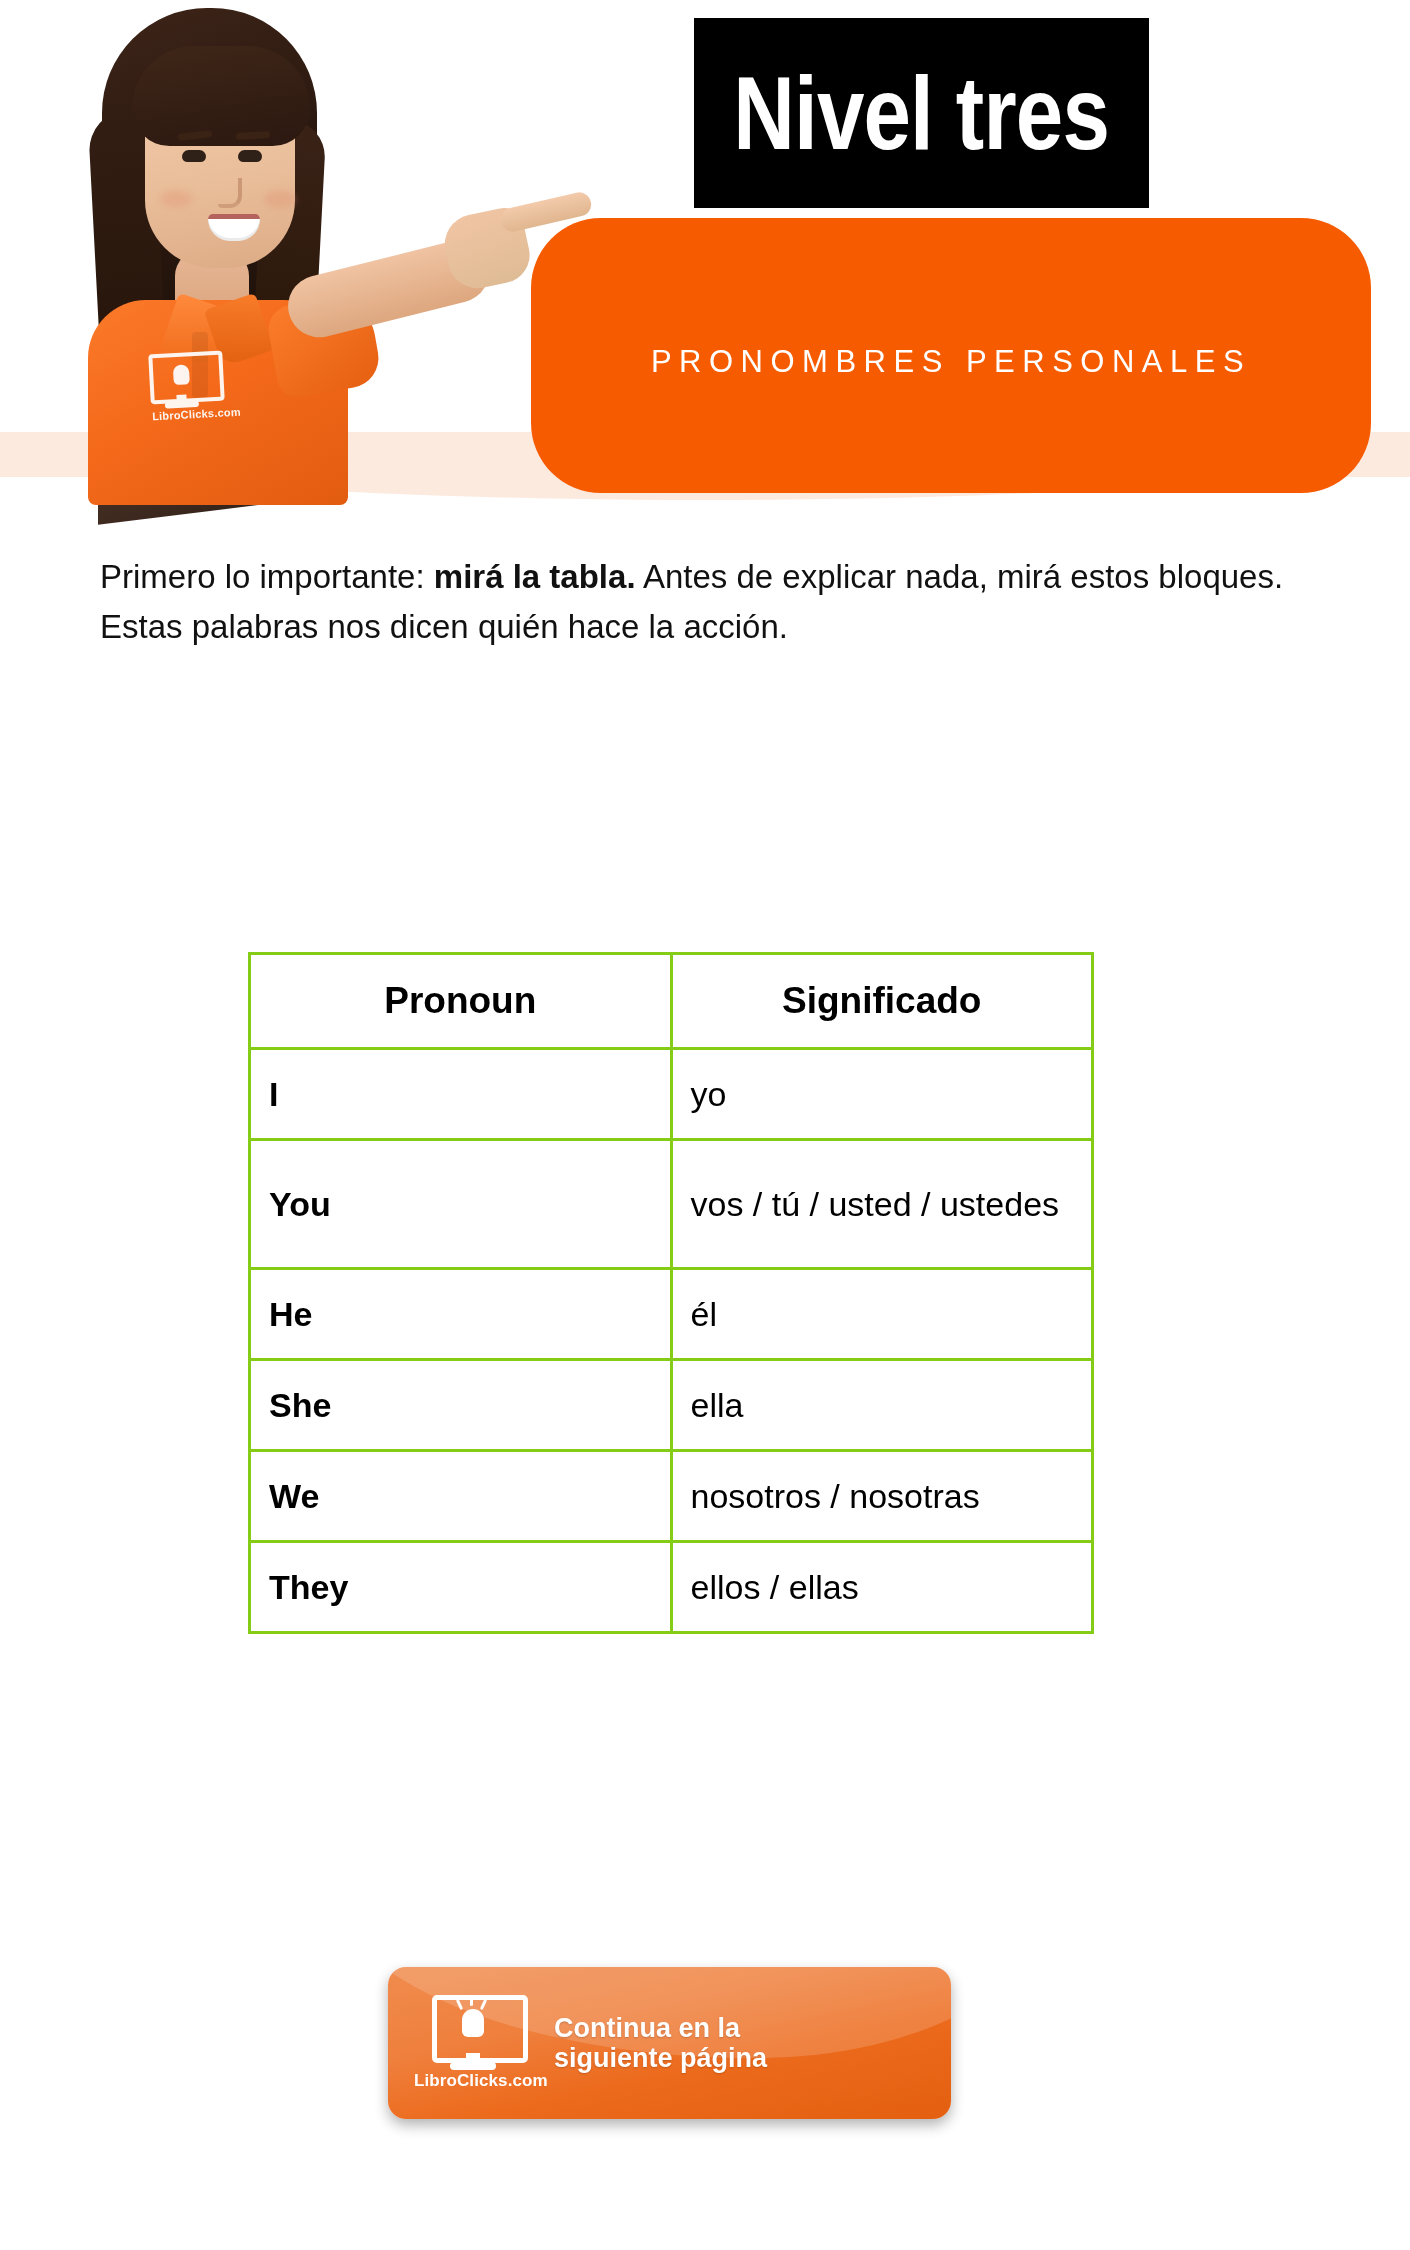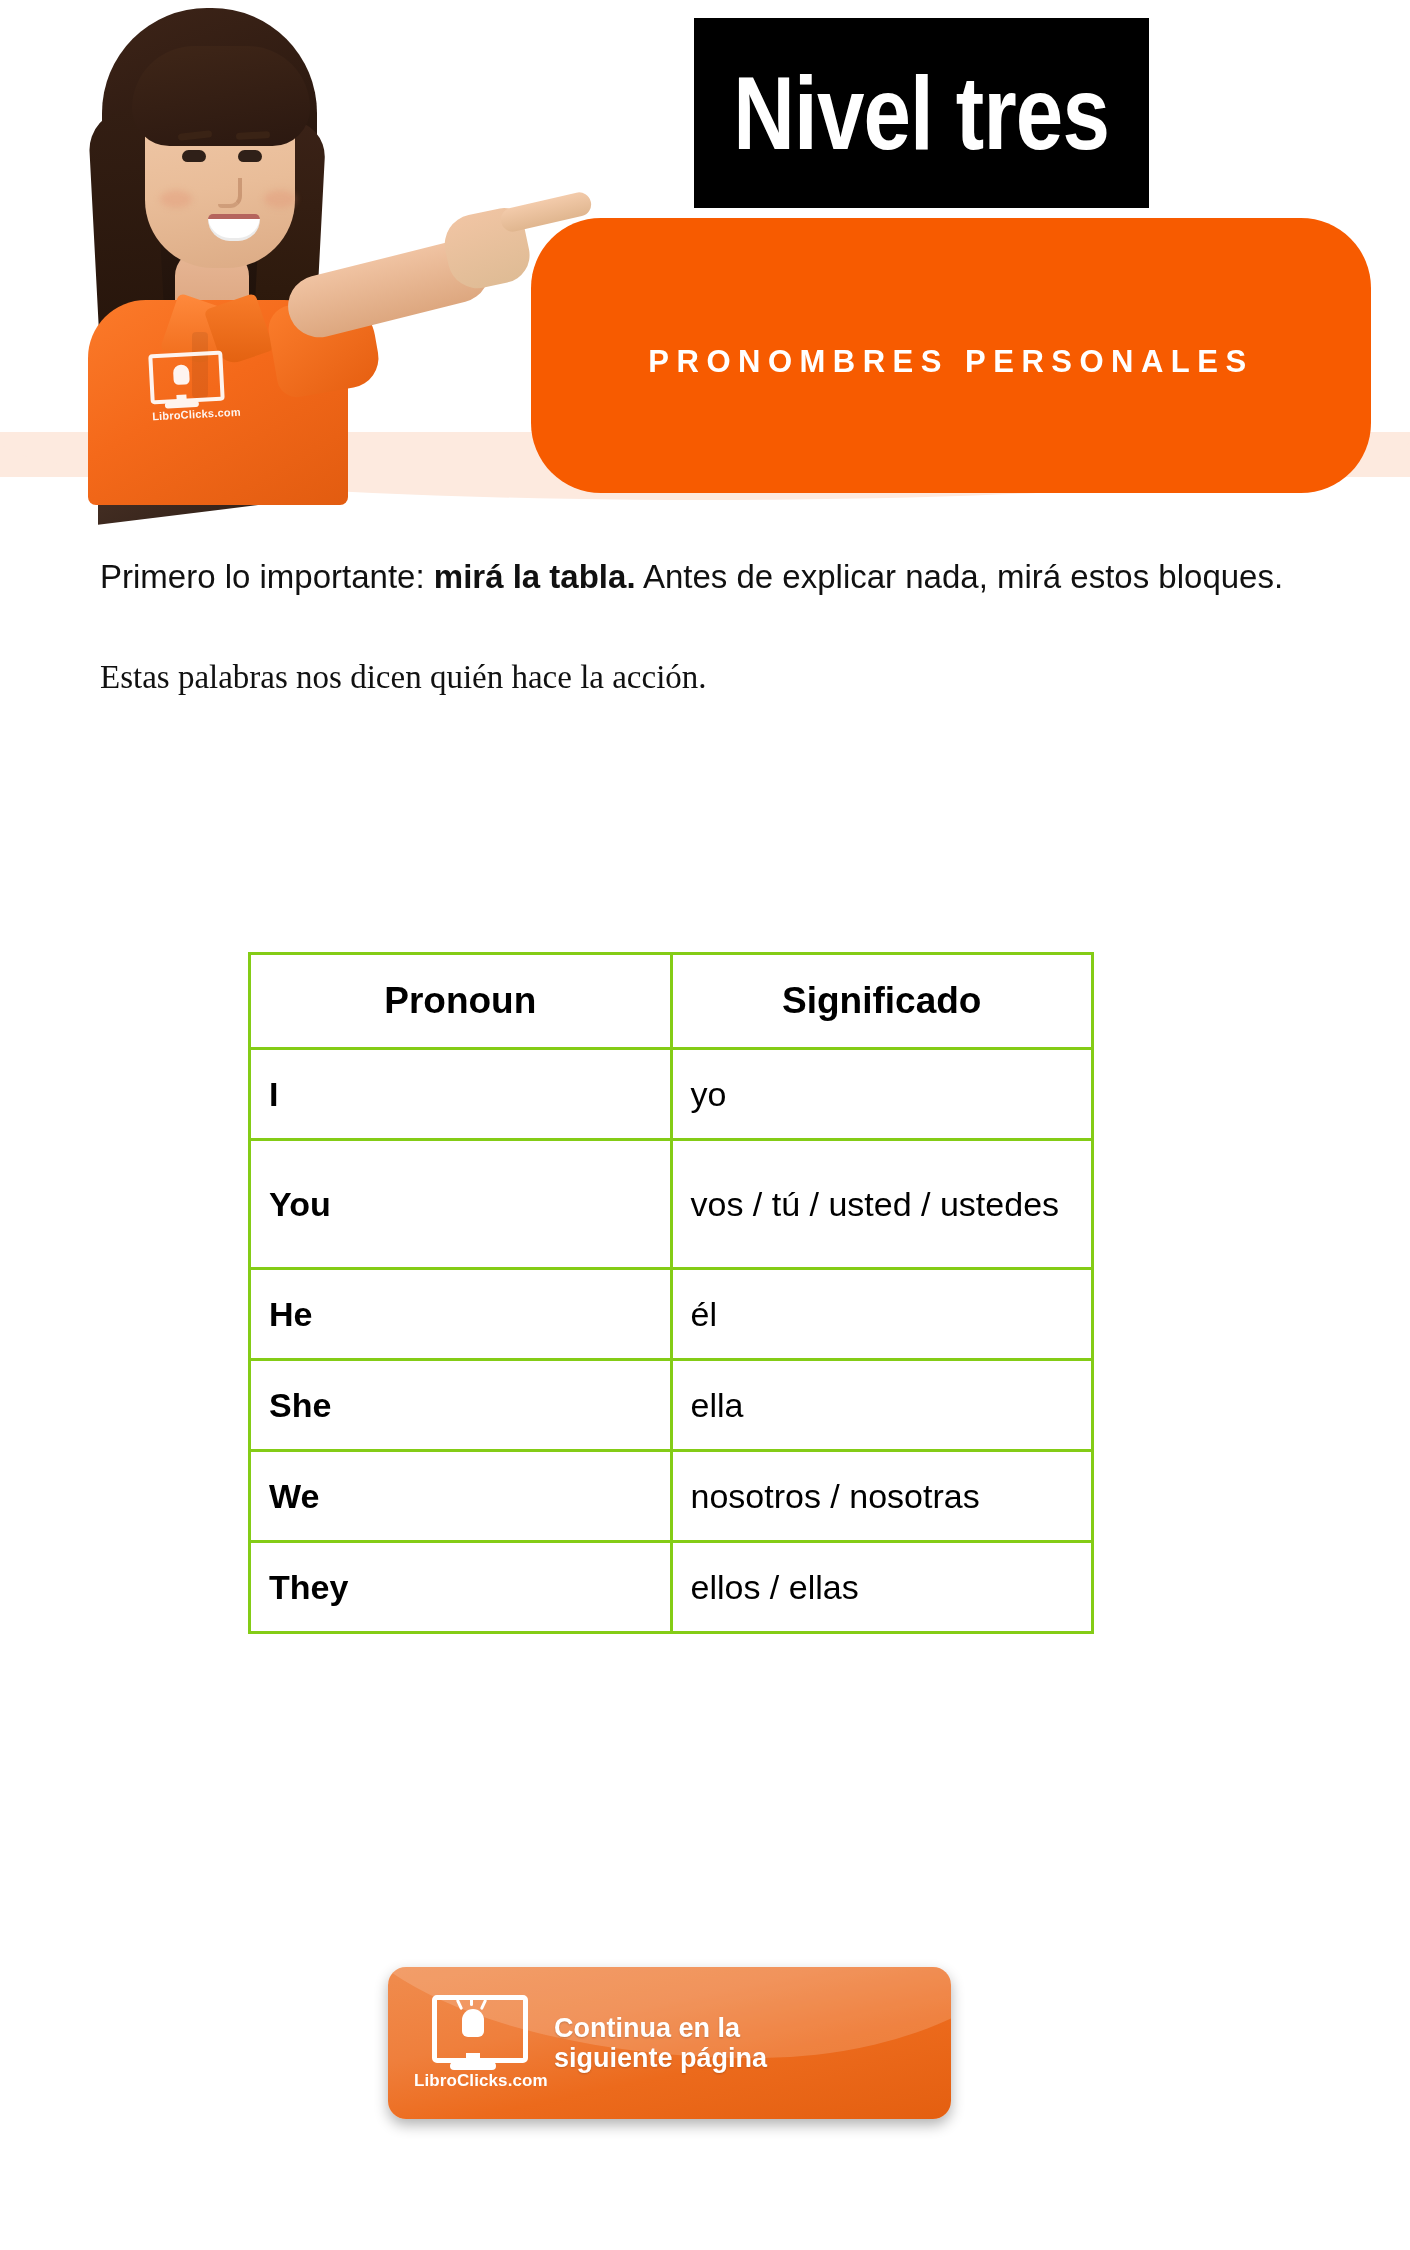--- a/index.html
+++ b/index.html
@@ -249,42 +249,40 @@
     background: #F75B00;
     border-radius: 70px;
     display: flex;
     align-items: center;
     justify-content: center;
   }
   .banner-text {
     color: #ffffff;
     font-size: 31px;
     letter-spacing: 7.5px;
-    font-weight: 700;
+    font-weight: 400;
     white-space: nowrap;
     transform: translateY(6px);
   }
 
   
   .copy {
     position: absolute;
     left: 100px;
     top: 552px;
     width: 1230px;
   }
   .para {
     font-size: 33px;
     line-height: 1.52;
     color: #111111;
     margin: 0;
   }
   .para b { font-weight: bold; }
   .para2 {
-    margin-top: 50px;
-    font-family: Liberation Serif, serif;
   }
 
   
   .tbl-wrap {
     position: absolute;
     left: 248px;
     top: 952px;
     width: 846px;
   }
   table.pron {

